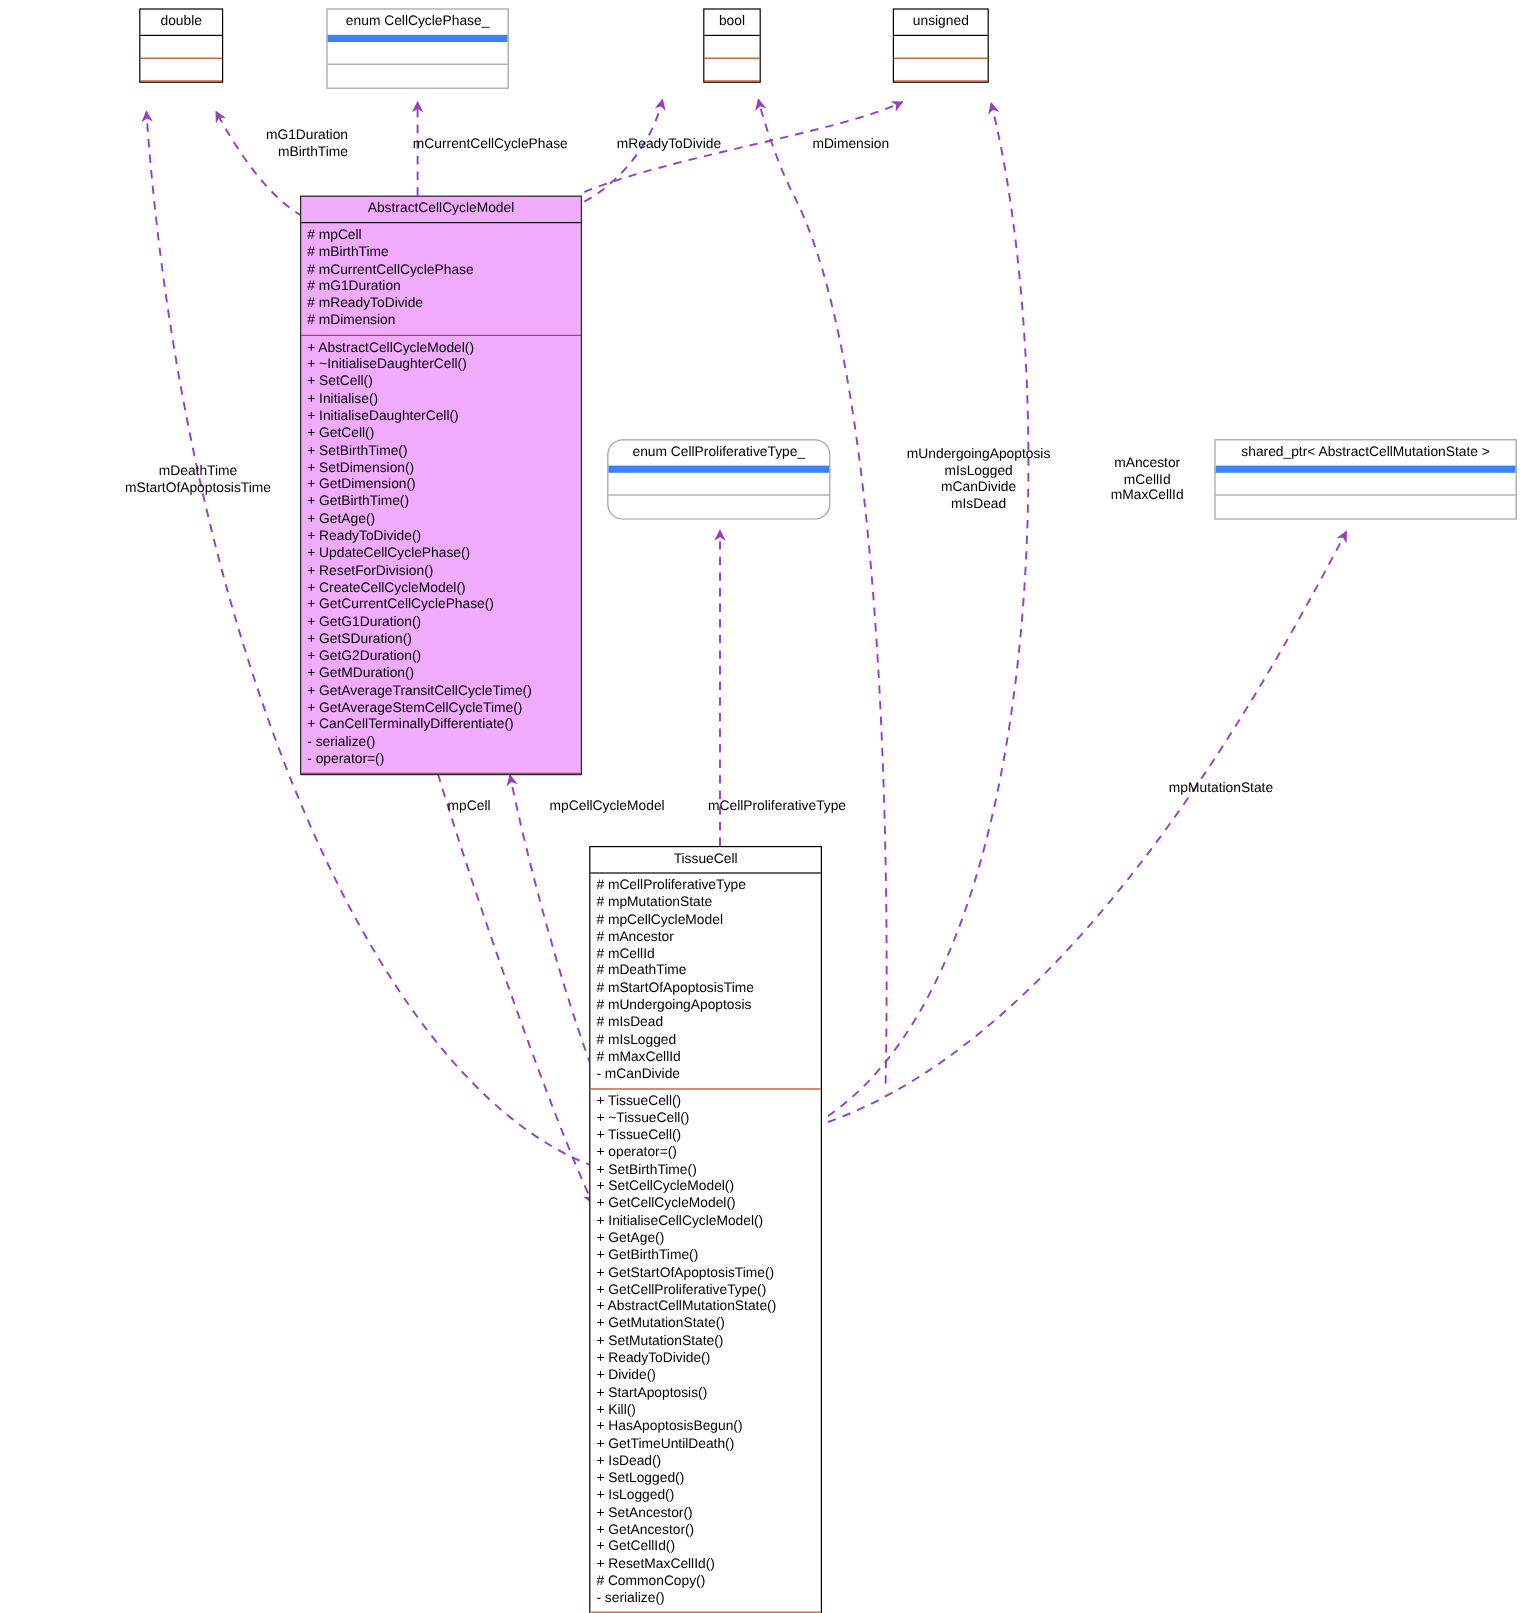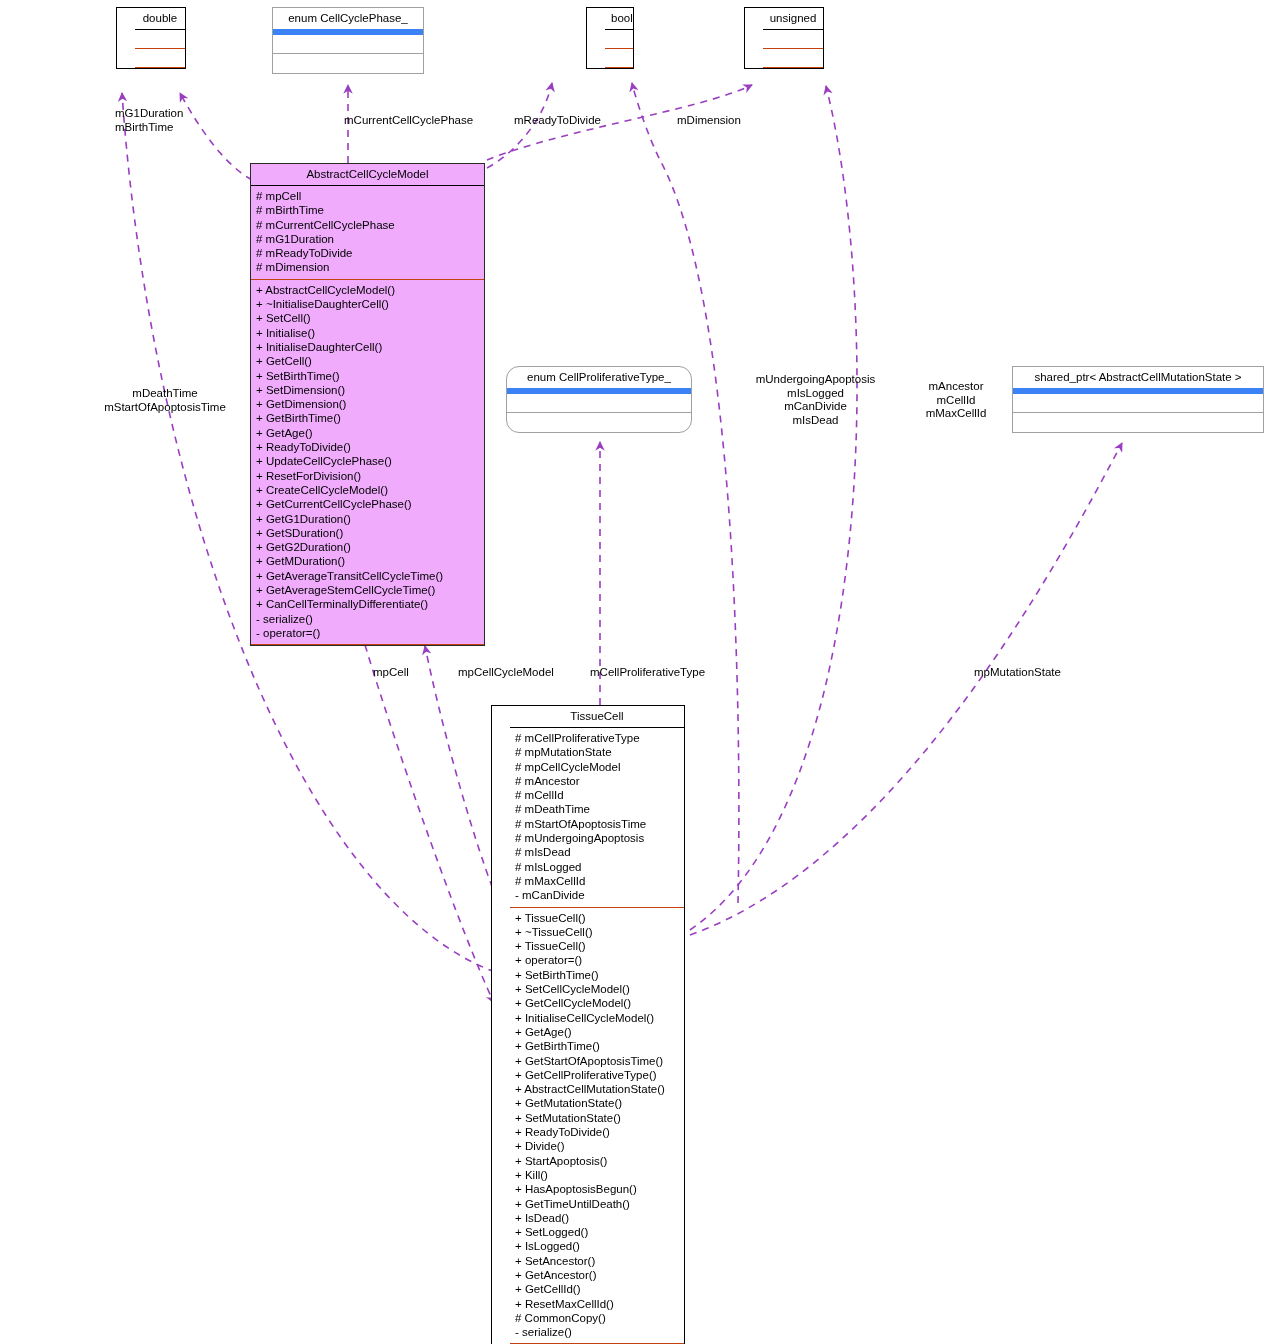--- a/index.html
+++ b/index.html
@@ -30,21 +30,20 @@
   .uml-box {
     position: absolute;
     background: #ffffff;
     border: 1px solid #a0a0a0;
     font-size: 11.5px;
     color: #000000;
     z-index: 5;
   }
   .uml-box.solid {
     border: 1px solid #000000;
-    padding-left: 18px;
   }
   .uml-box.filled {
     background: #f0abfc;
     border: 1px solid #2a2a2a;
   }
   .box-title {
     text-align: center;
     padding: 3px 6px 4px 6px;
     white-space: nowrap;
     font-size: 11.5px;
@@ -85,21 +84,21 @@
 
   .edge-label {
     position: absolute;
     font-size: 11.5px;
     color: #000000;
     line-height: 13.6px;
     white-space: nowrap;
     z-index: 6;
   }
   .edge-label.ctr { text-align: center; }
-  .edge-label.rt  { }
+  .edge-label.rt  { text-align: right; }
 </style>
 </head>
 <body>
 
 <div id="diagram">
 
   <svg id="edge-layer" viewBox="0 0 1276 1344" width="1276" height="1344" xmlns="http://www.w3.org/2000/svg">
     <defs>
       <marker id="arw" viewBox="0 0 10 10" refX="9" refY="5" markerWidth="6" markerHeight="6" orient="auto-start-reverse">
         <path d="M 0 0 L 10 5 L 0 10 L 3 5 z" fill="#9a3ec1"></path>
@@ -284,15 +283,15 @@
     <div>mCellId</div>
     <div>mMaxCellId</div>
   </div>
 
   <div class="edge-label" style="left:373px; top:666px;">mpCell</div>
 
   <div class="edge-label" style="left:458px; top:666px;">mpCellCycleModel</div>
 
   <div class="edge-label" style="left:590px; top:666px;">mCellProliferativeType</div>
 
-  <div class="edge-label" style="left:974px; top:666px;">mpMutationState</div>
+  <div class="edge-label" style="left:974px; top:651px;">mpMutationState</div>
 
 </div>
 
 </body></html>

